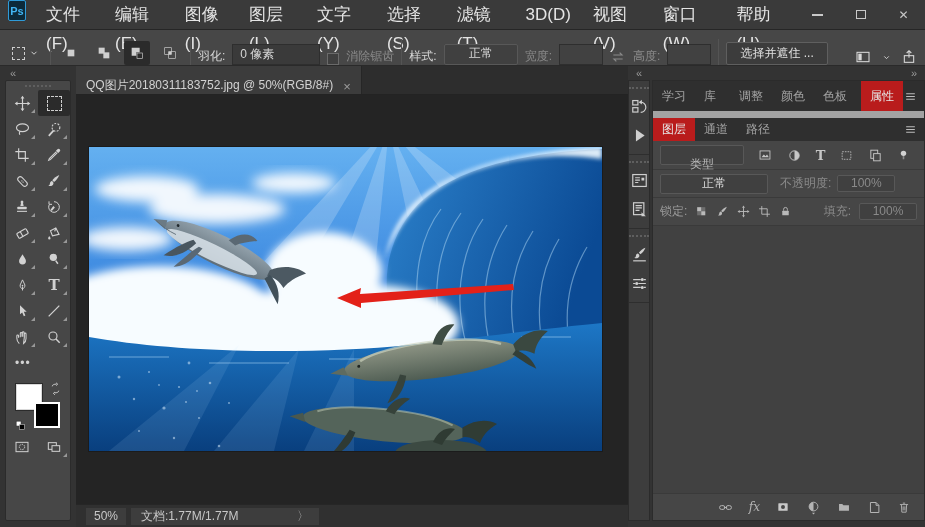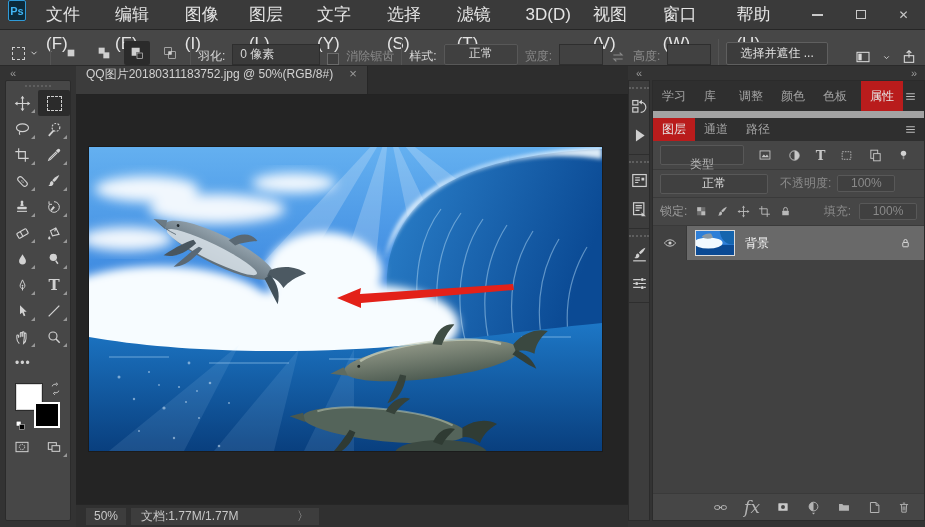--- a/index.html
+++ b/index.html
@@ -68,21 +68,21 @@
     border: 1px solid #d9d9d9; outline: 1px solid #2b2b2b; }
   .swatch-bg { position: absolute; right: 0; bottom: 0; width: 26px; height: 26px; background: #000;
     border: 2px solid #fff; }
   .swatch-swap { position: absolute; right: -2px; top: -2px; color: #cfcfcf; }
   .swatch-reset { position: absolute; left: -2px; bottom: -4px; }
   .tool-extras { display: grid; grid-template-columns: 1fr 1fr; margin-top: 6px; }
 
   
   .doc-area { flex: 1; min-width: 0; display: flex; flex-direction: column; }
   .tabbar { height: 29px; background: #2d2d2d; display: flex; align-items: flex-end; border-bottom: 1px solid #232323; }
-  .doc-tab { height: 28px; background: #3c3c3c; display: flex; align-items: flex-start; gap: 16px;
+  .doc-tab { height: 28px; background: #3c3c3c; display: flex; align-items: flex-end; gap: 10px;
     padding: 0 10px; color: #d2d2d2; font-size: 12px; border-right: 1px solid #262626; }
   .tab-close { color: #9c9c9c; font-size: 13px; }
   .canvas { flex: 1; background: #242424; position: relative; }
   .photo { position: absolute; left: 13px; top: 52px; width: 513px; height: 304px;
     box-shadow: 0 0 0 1px #1b1b1b; }
   .statusbar { height: 23px; background: #303030; border-top: 1px solid #262626;
     display: flex; align-items: center; color: #c8c8c8; }
   .zoom-field { background: #3d3d3d; height: 17px; display: flex; align-items: center;
     padding: 0 8px; margin-left: 10px; }
   .docinfo-field { background: #3d3d3d; height: 17px; display: flex; align-items: center;
@@ -124,21 +124,21 @@
   .layer-row { height: 34px; display: flex; align-items: stretch; background: #414141; }
   .eye-cell { width: 34px; display: flex; align-items: center; justify-content: center;
     color: #d0d0d0; border-right: 1px solid #383838; }
   .layer-main { flex: 1; background: #696969; display: flex; align-items: center; gap: 10px; padding: 0 8px; }
   .layer-thumb { width: 40px; height: 26px; border: 1px solid #dcdcdc; display: block; }
   .layer-name { color: #f2f2f2; flex: 1; }
   .layer-lock { color: #e0e0e0; margin-right: 4px; }
   .layers-rest { flex: 1; background: #414141; min-height: 0; }
   .panel-bottom { height: 27px; border-top: 1px solid #3a3a3a; background: #464646;
     display: flex; align-items: center; justify-content: flex-end; gap: 15px; padding: 0 13px; color: #b4b4b4; }
-  .fx-glyph { font-family: "DejaVu Serif", "Liberation Serif", serif; font-style: italic; font-size: 17px; }
+  .fx-glyph { font-family: "DejaVu Serif", "Liberation Serif", serif; font-style: italic; font-size: 12px; }
 </style>
 </head>
 <body>
 
 <div class="titlebar">
   <div class="ps-logo">Ps</div>
   <span class="menu-item">文件(F)</span>
   <span class="menu-item">编辑(E)</span>
   <span class="menu-item">图像(I)</span>
   <span class="menu-item">图层(L)</span>
@@ -709,42 +709,20 @@
           </span>
           <span class="dim" style="margin-left:auto">填充:</span>
           <span class="select fill-select dim">
             <span>100%</span>
             <svg class="ic" width="8" height="8" viewBox="0 0 24 24">
                 <path d="M6 9l6 6 6-6" stroke="currentColor" stroke-width="2.4" fill="none"></path>
               </svg>
           </span>
         </div>
 
-        <div class="layer-row">
-          <span class="eye-cell">
-            <svg class="ic" width="16" height="14" viewBox="0 0 24 24">
-                <path d="M2.5 12S6 6.5 12 6.5 21.5 12 21.5 12 18 17.5 12 17.5 2.5 12 2.5 12z" fill="none" stroke="currentColor" stroke-width="1.6"></path>
-                <circle cx="12" cy="12" r="2.7" fill="currentColor"></circle>
-              </svg>
-          </span>
-          <span class="layer-main">
-            <svg class="layer-thumb" viewBox="0 0 40 26" preserveAspectRatio="none">
-              <rect width="40" height="26" fill="#2e7fd8"></rect>
-              <path d="M25,0 h15 v14 C32,16 26,9 25,0" fill="#1565ae"></path>
-              <rect y="15" width="40" height="11" fill="#0b4a94"></rect>
-              <ellipse cx="13" cy="13" rx="15" ry="6" fill="#f2faff"></ellipse>
-              <path d="M6,6 C9,3 13,2 16,3 L18,7 C14,9 9,9 6,6" fill="#8b99a4"></path>
-            </svg>
-            <span class="layer-name">背景</span>
-            <svg class="ic layer-lock" width="13" height="14" viewBox="0 0 24 24" fill="none" stroke="currentColor" stroke-width="1.7">
-                <rect x="7" y="11" width="10" height="8" rx="1"></rect>
-                <path d="M9 11V8.5a3 3 0 0 1 6 0V11"></path>
-              </svg>
-          </span>
-        </div>
         <div class="layers-rest"></div>
 
         <div class="panel-bottom">
           <svg class="ic" width="17" height="15" viewBox="0 0 24 24" fill="none" stroke="currentColor" stroke-width="1.6">
               <rect x="2.5" y="9" width="8.5" height="6" rx="3"></rect>
               <rect x="13" y="9" width="8.5" height="6" rx="3"></rect>
               <path d="M9.5 12h5"></path>
             </svg>
           <span class="fx-glyph">fx</span>
           <svg class="ic" width="16" height="14" viewBox="0 0 24 24">

